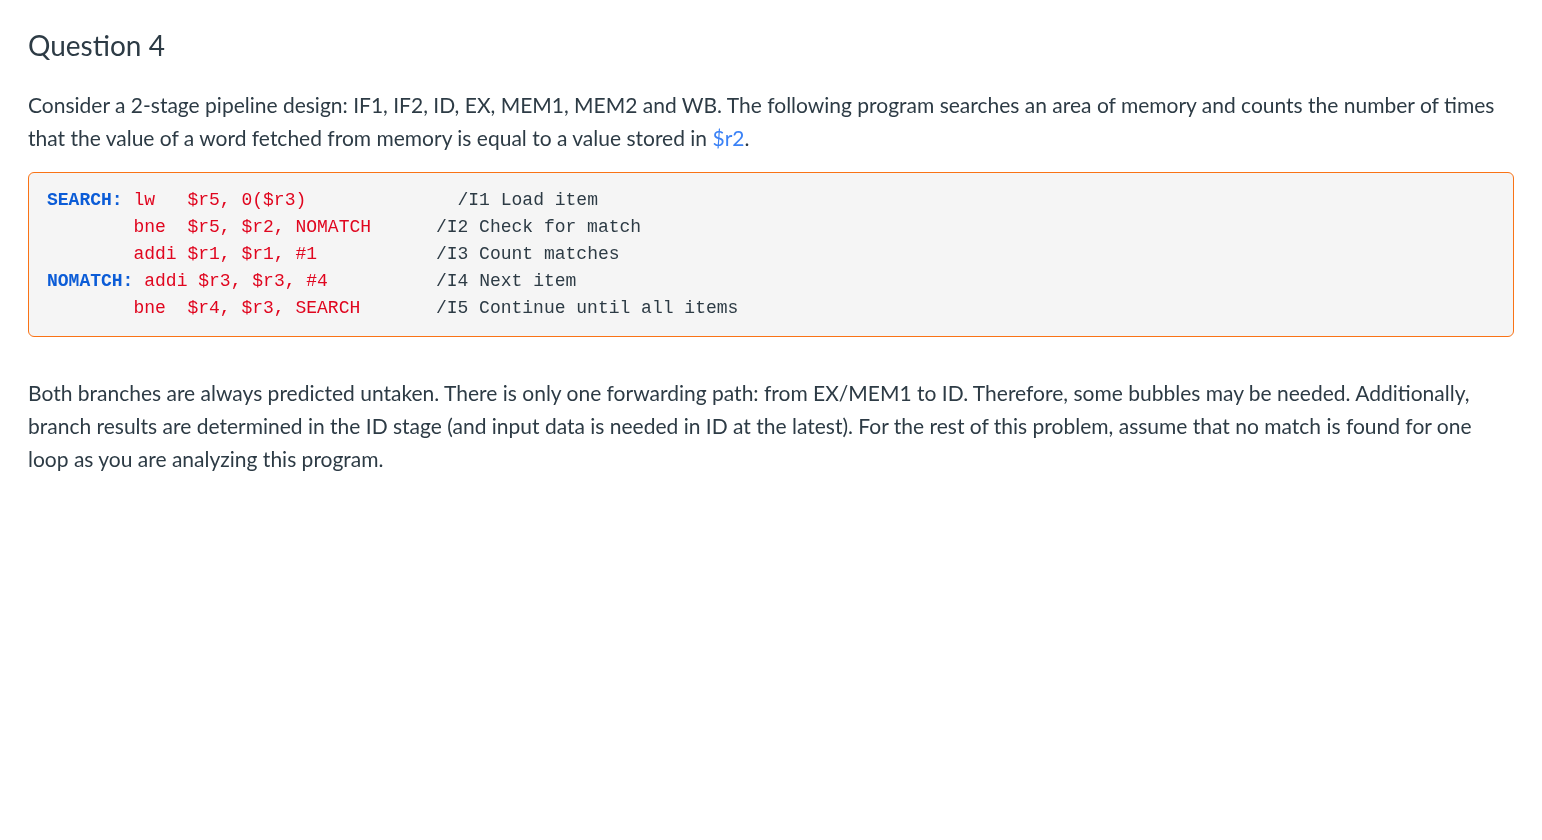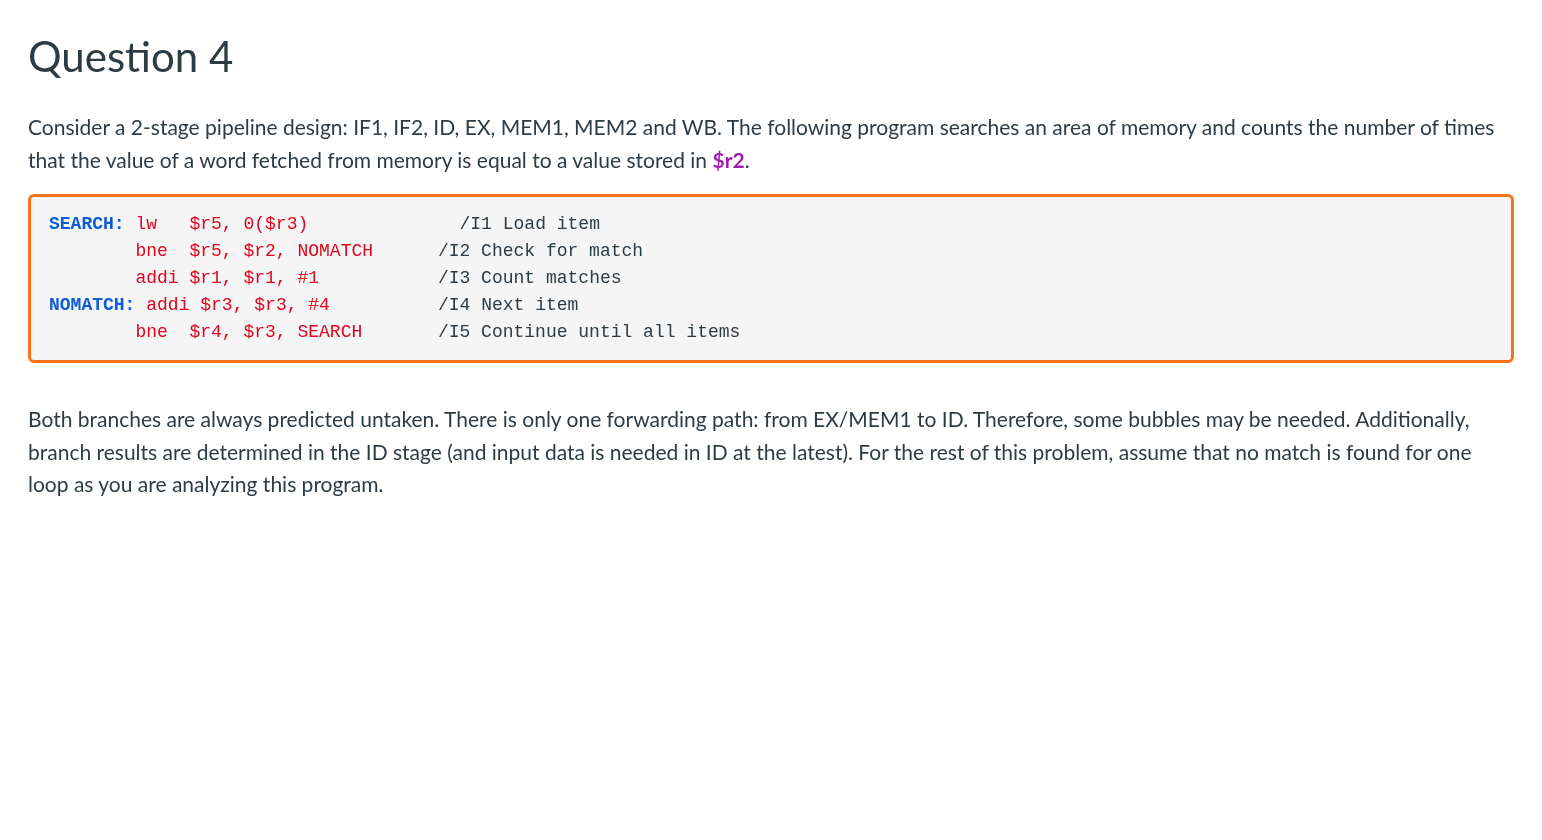--- a/index.html
+++ b/index.html
@@ -5,35 +5,35 @@
   body {
     margin: 0;
     padding: 24px 28px;
     font-family: "Lato", "Helvetica Neue", Helvetica, Arial, sans-serif;
     color: #2d3b45;
     font-size: 21px;
     line-height: 1.55;
     background: #ffffff;
   }
   h2.q-title {
-    font-size: 42px;
+    font-size: 28px;
     font-weight: 400;
     margin: 0 0 22px 0;
     color: #2d3b45;
   }
   p {
     margin: 0 0 18px 0;
   }
   .red-bold {
-    color: #a21caf;
-    font-weight: 700;
+    color: #3b82f6;
+    font-weight: 400;
   }
   pre.code-block {
     background: #f5f5f5;
-    border: 3px solid #f97316;
+    border: 1px solid #f97316;
     border-radius: 6px;
     padding: 14px 18px;
     margin: 14px 0 40px 0;
     font-family: "Menlo", "Monaco", "Consolas", "Courier New", monospace;
     font-size: 18px;
     line-height: 1.5;
     white-space: pre;
     overflow-x: auto;
   }
   .kw-blue { color: #0b5cd7; font-weight: 700; }

